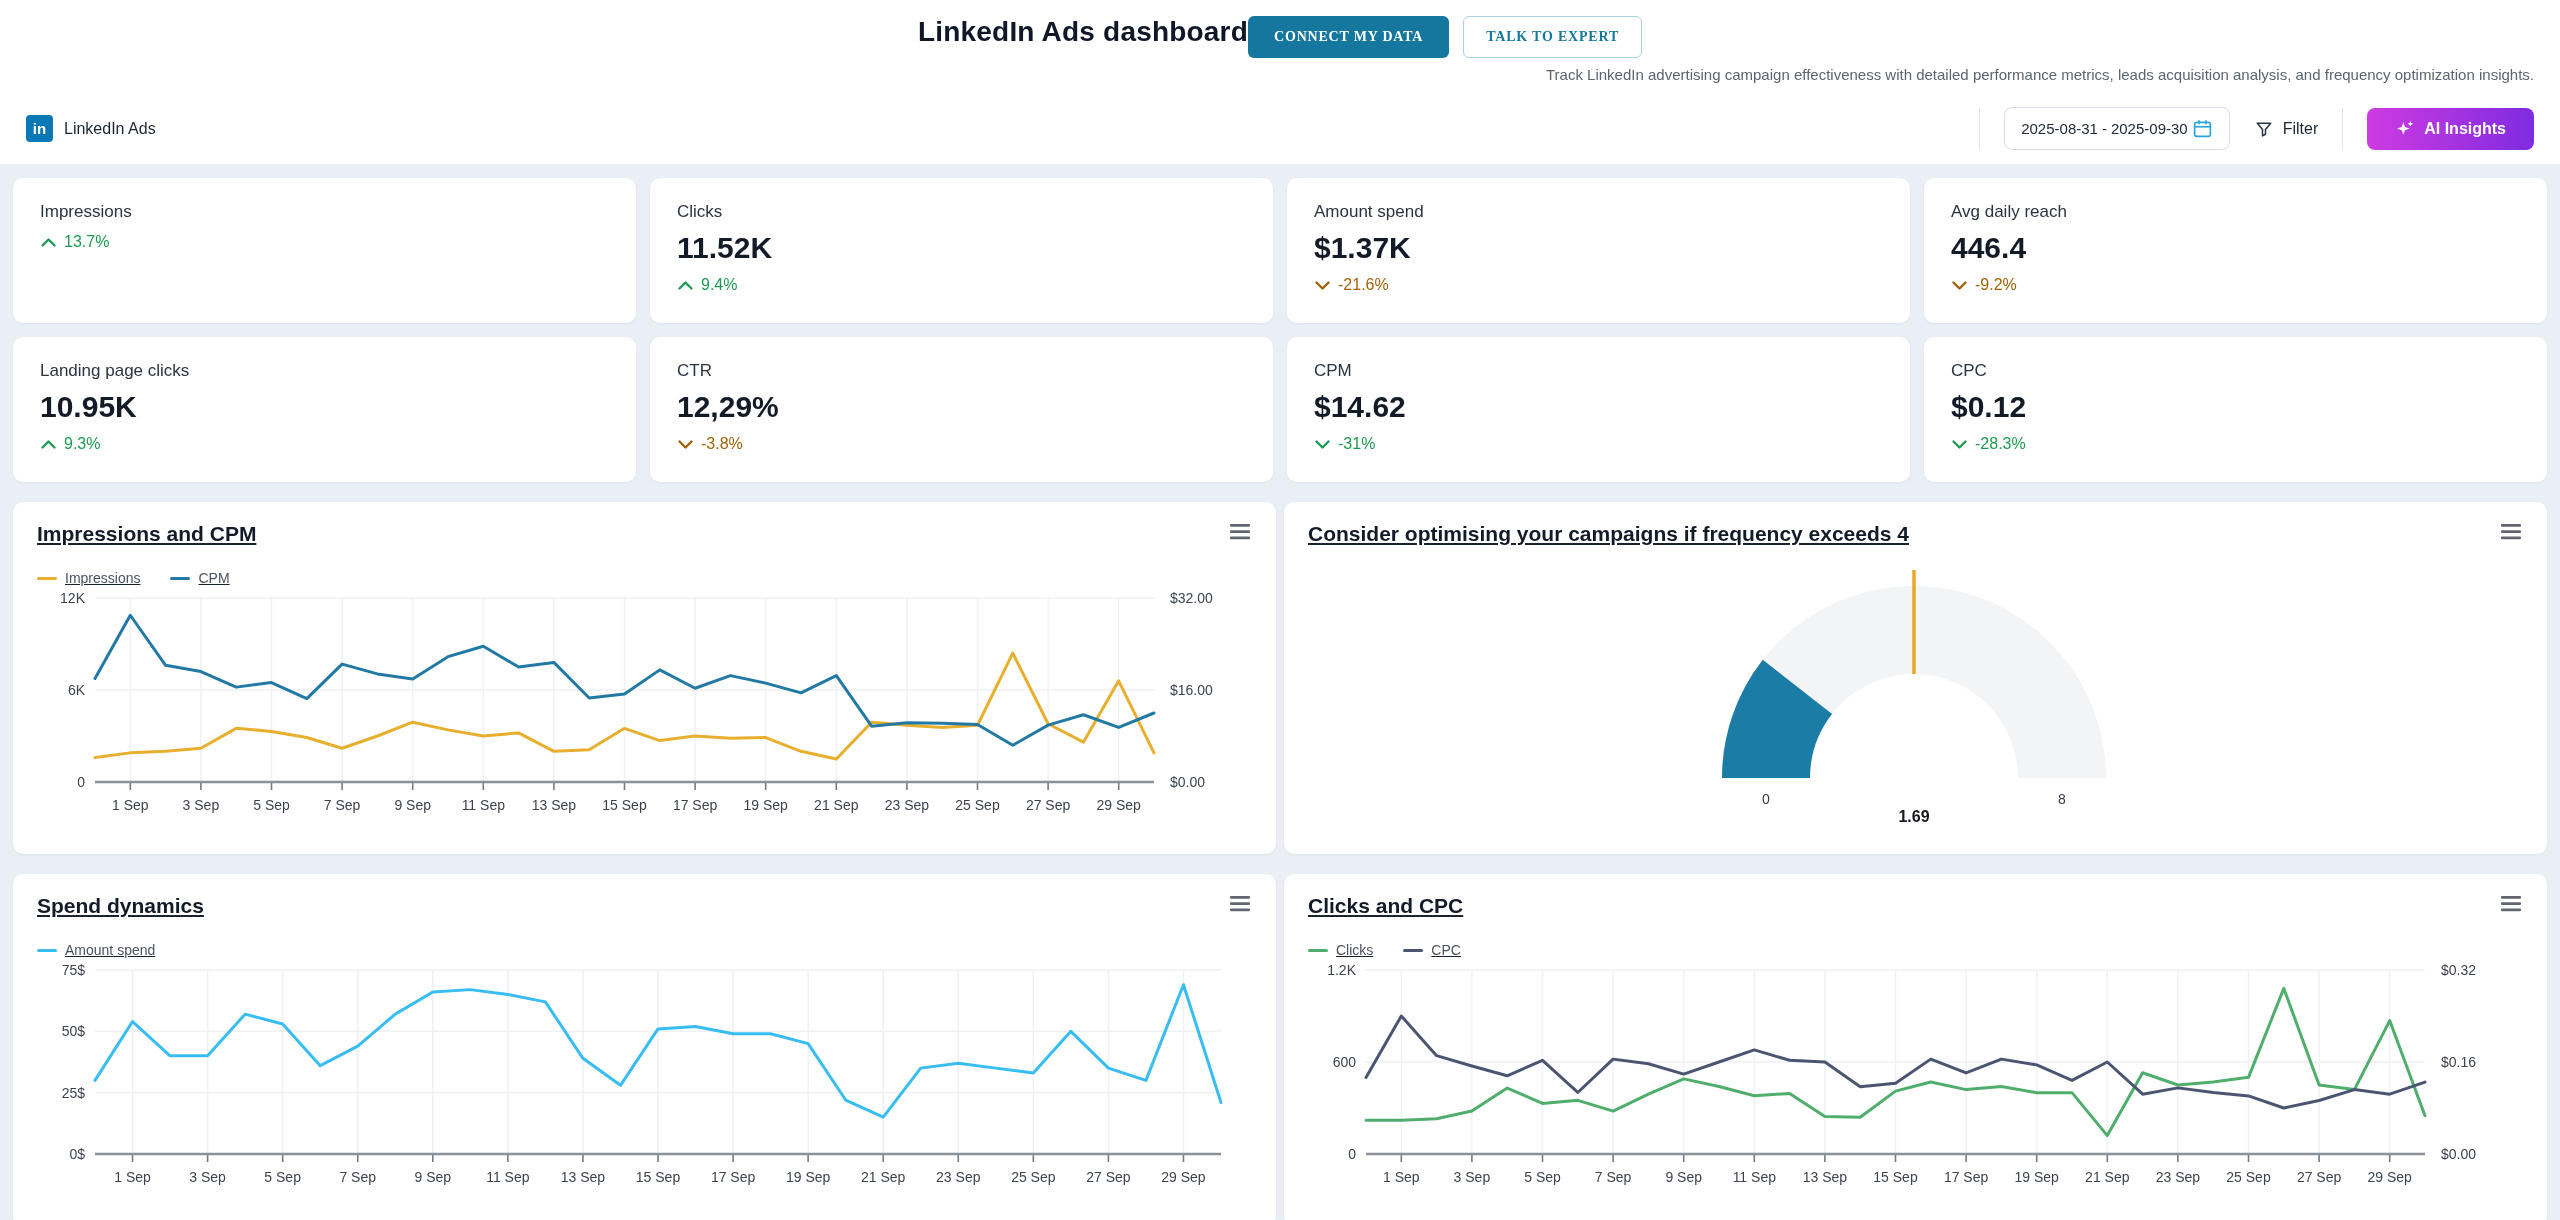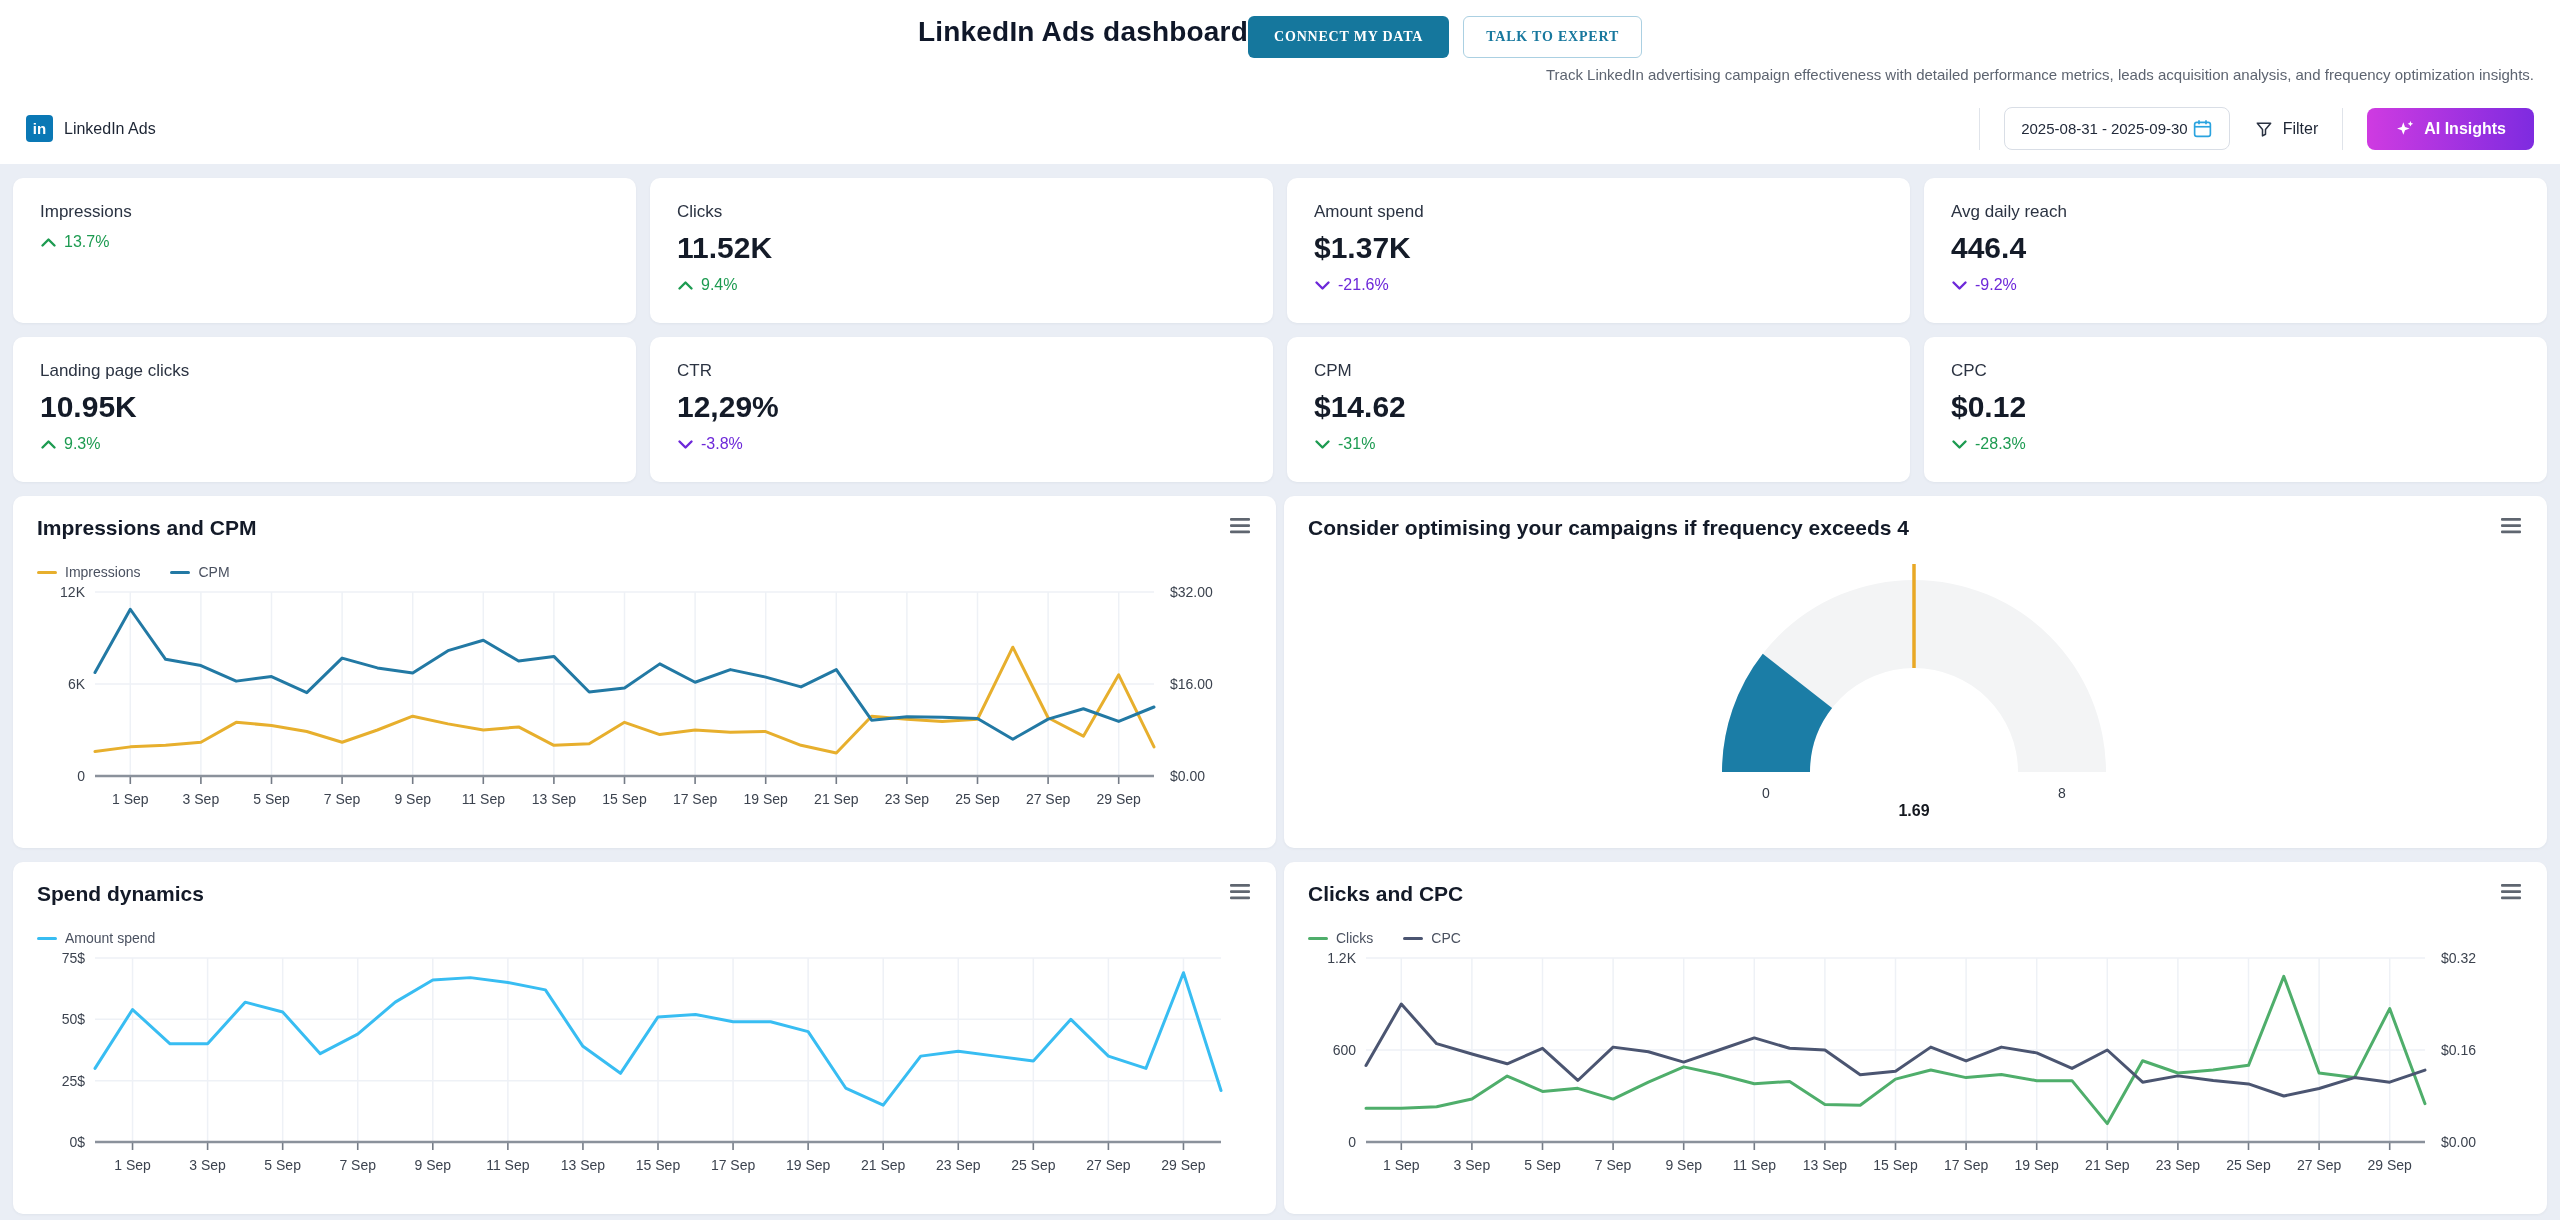--- a/index.html
+++ b/index.html
@@ -24,23 +24,23 @@
   .filter-btn { display:flex; align-items:center; gap:9px; background:none; font-size:16px; color:#1d2534; }
   .ai-btn { display:flex; align-items:center; gap:9px; background:linear-gradient(90deg,#cf3be1,#7e2be0); color:#fff; font-size:16px; font-weight:700; padding:11px 28px; border-radius:8px; }
 
   
   main { padding:14px 13px; }
   .kpi-grid { display:grid; grid-template-columns:repeat(4,1fr); gap:14px; }
   .kpi-card { background:#fff; border-radius:10px; height:145px; padding:24px 27px; box-shadow:0 1px 3px rgba(20,30,50,.05); }
   .kpi-label { font-size:17px; color:#2b3342; }
   .kpi-value { font-size:30px; font-weight:800; color:#141b28; margin-top:9px; }
   .kpi-delta { display:flex; align-items:center; gap:7px; font-size:16px; margin-top:11px; font-weight:400; }
-  .green { color:#1d9b51; } .red { color:#6d28d9; }
-
-  .charts-grid { display:grid; grid-template-columns:1fr 1fr; gap:8px; margin-top:14px; }
+  .green { color:#1d9b51; } .red { color:#a16207; }
+
+  .charts-grid { display:grid; grid-template-columns:1fr 1fr; gap:8px; margin-top:20px;text-decoration:underline; }
   .chart-card { background:#fff; border-radius:10px; height:352px; padding:20px 24px; position:relative; box-shadow:0 1px 3px rgba(20,30,50,.05); }
   .chart-title { font-size:21px; font-weight:800; color:#131a28; }
   .menu-icon { position:absolute; top:22px; right:26px; cursor:pointer; }
   .legend { display:flex; gap:30px; align-items:center; margin-top:24px; font-size:14px; color:#4a5160; }
   .legend-item { display:flex; align-items:center; gap:8px; }
   .sw { width:20px; height:3px; border-radius:2px; display:inline-block; }
   svg.plot text { font-family:"Liberation Sans", sans-serif; }
 </style>
 </head>
 <body>

